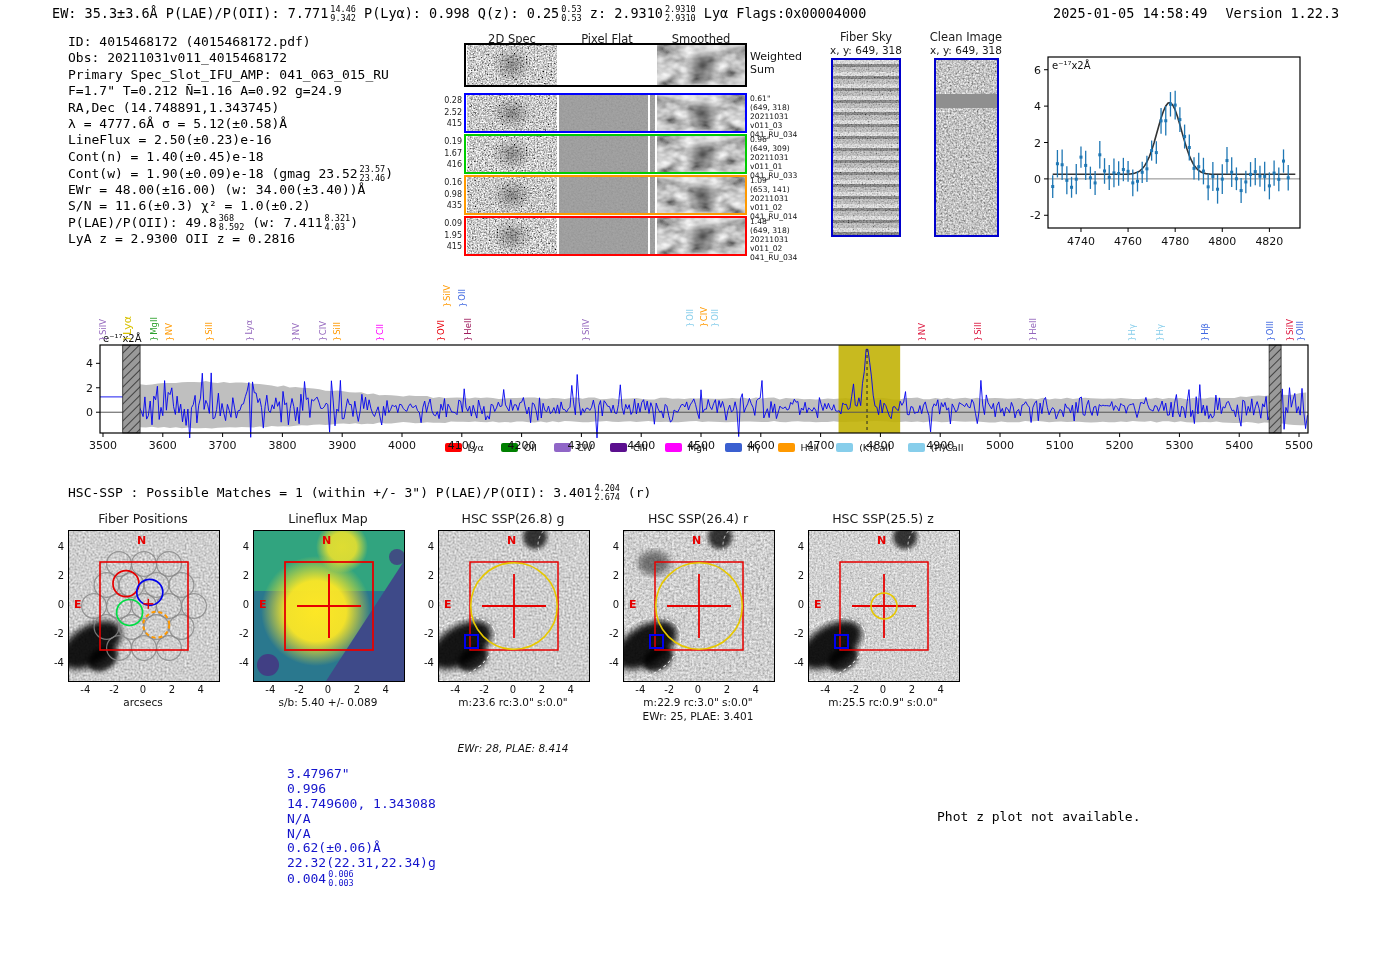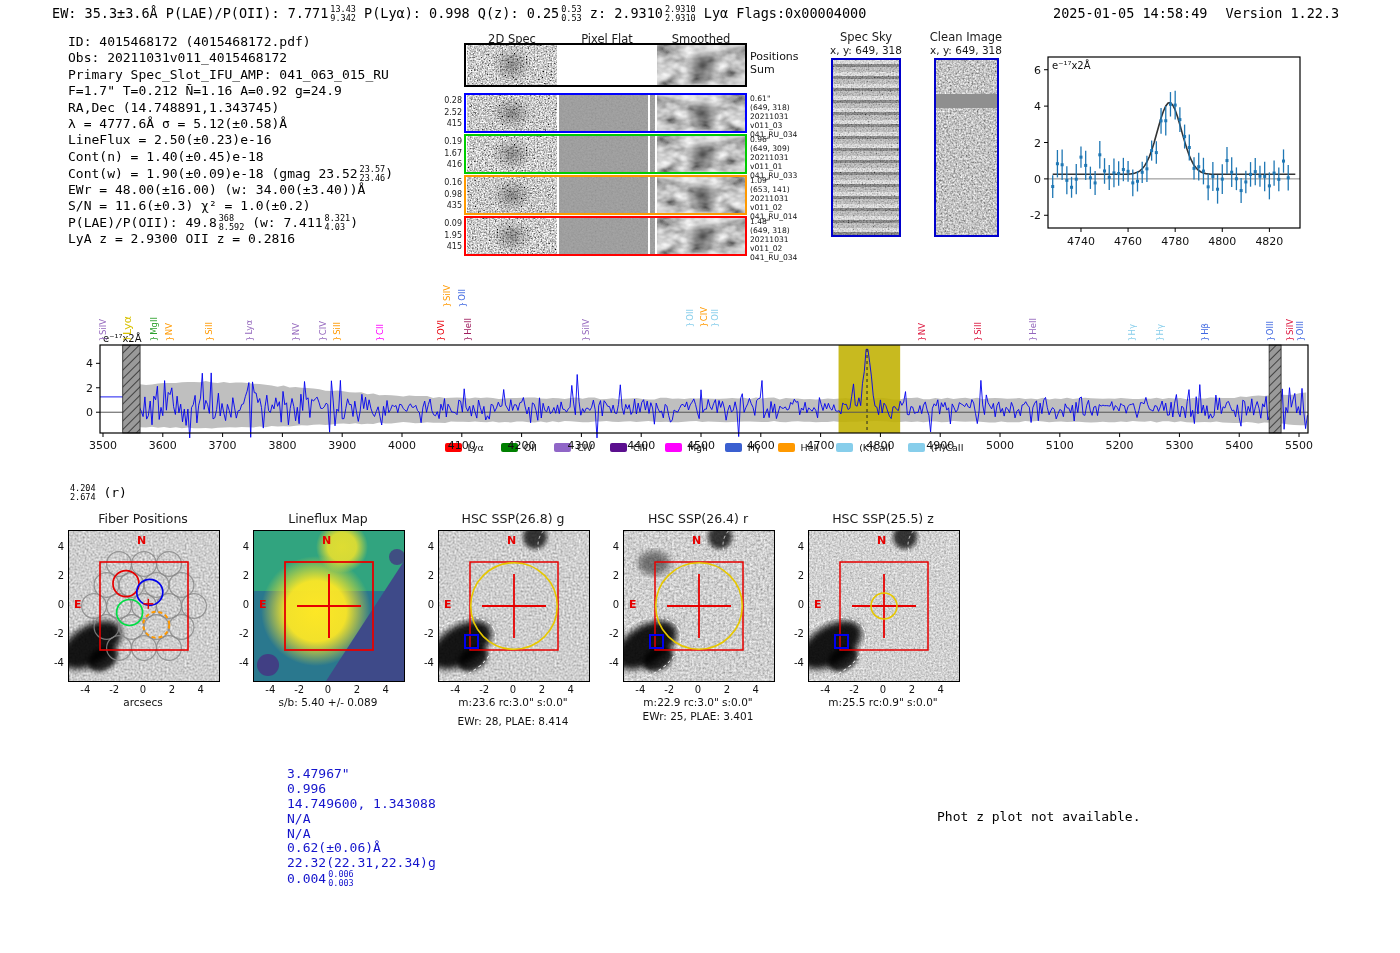--- a/index.html
+++ b/index.html
@@ -25,21 +25,21 @@
   .tick-label{position:absolute;font-family:"DejaVu Sans",sans-serif;font-size:10px;color:#111;white-space:nowrap}
   .cut-caption{position:absolute;font-family:"DejaVu Sans",sans-serif;font-size:10.5px;color:#111;text-align:center;white-space:nowrap}
   .compass{position:absolute;color:#e60000;font-family:"DejaVu Sans",sans-serif;font-size:11px;font-weight:bold}
   svg{display:block}
 </style>
 </head>
 <body>
 
 <div id="page">
 
-  <div class="abs hdr" style="left:52px;top:5px"><span>EW: 35.3±3.6Å  </span><span>P(LAE)/P(OII): 7.771</span><span class="frac"><div>13.43</div><div>9.342</div></span><span>  P(Lyα): 0.998  Q(z): 0.25</span><span class="frac"><div>0.53</div><div>0.53</div></span><span>  z: 2.9310</span><span class="frac"><div>2.9310</div><div>2.9310</div></span><span> Lyα  Flags:0x00004000</span></div>
+  <div class="abs hdr" style="left:52px;top:5px"><span>EW: 35.3±3.6Å  </span><span>P(LAE)/P(OII): 7.771</span><span class="frac"><div>14.46</div><div>9.342</div></span><span>  P(Lyα): 0.998  Q(z): 0.25</span><span class="frac"><div>0.53</div><div>0.53</div></span><span>  z: 2.9310</span><span class="frac"><div>2.9310</div><div>2.9310</div></span><span> Lyα  Flags:0x00004000</span></div>
   <div class="abs hdr" style="left:1053px;top:5px">
     <span>2025-01-05 14:58:49</span><span style="display:inline-block;width:18px"></span><span>Version 1.22.3</span>
   </div>
 
   <div class="abs" id="info-block" style="left:68px;top:34px">
       <div class="iline"><span>ID: 4015468172 (4015468172.pdf)</span></div>
       <div class="iline"><span>Obs: 20211031v011_4015468172</span></div>
       <div class="iline"><span>Primary Spec_Slot_IFU_AMP: 041_063_015_RU</span></div>
       <div class="iline"><span>F=1.7"  T=0.212  N̄=1.16  A=0.92  g=24.9</span></div>
       <div class="iline"><span>RA,Dec (14.748891,1.343745)</span></div>
@@ -51,42 +51,42 @@
       <div class="iline"><span>S/N = 11.6(±0.3)  χ² = 1.0(±0.2)</span></div>
       <div class="iline"><span>P(LAE)/P(OII): 49.8</span><span class="frac"><div>368</div><div>8.592</div></span><span> (w: 7.411</span><span class="frac"><div>8.321</div><div>4.03</div></span><span>)</span></div>
       <div class="iline"><span>LyA z = 2.9300  OII z = 0.2816</span></div>
     </div>
 
   <div class="abs panel-title" style="left:467px;top:32px;width:90px">2D Spec</div>
   <div class="abs panel-title" style="left:559px;top:32px;width:96px">Pixel Flat</div>
   <div class="abs panel-title" style="left:657px;top:32px;width:88px">Smoothed</div>
   <div id="spec2d-rows"></div>
 
-  <div class="abs panel-title" style="left:826px;top:30px;width:80px">Spec Sky</div>
+  <div class="abs panel-title" style="left:826px;top:30px;width:80px">Fiber Sky</div>
   <div class="abs coords-line" style="left:826px;top:44px;width:80px">x, y: 649, 318</div>
   <div class="abs" id="withsky-box" style="left:831px;top:58px;width:70px;height:179px;border:2px solid #0000cc;box-sizing:border-box">
     <div class="striped" style="position:absolute;inset:0"></div>
     <div id="withsky-noise" style="position:absolute;inset:0;opacity:.4">
         <svg width="66" height="175">
           <rect x="0" y="0" width="66" height="175" fill="#888" filter="url(#nzFine)"></rect>
         </svg>
       </div>
   </div>
   <div class="abs panel-title" style="left:926px;top:30px;width:80px">Clean Image</div>
   <div class="abs coords-line" style="left:926px;top:44px;width:80px">x, y: 649, 318</div>
   <div class="abs" id="clean-box" style="left:934px;top:58px;width:65px;height:179px;border:2px solid #0000cc;box-sizing:border-box">
     <div id="clean-noise" style="position:absolute;inset:0">
         <svg width="61" height="175">
           <rect x="0" y="0" width="61" height="175" fill="#888" filter="url(#nzMed)"></rect>
         </svg>
       </div>
     <div style="position:absolute;left:0;right:0;top:34px;height:14px;background:#8f8f8f"></div>
   </div>
 
-  <div class="abs hdr" style="left:68px;top:484px;font-size:13px"><span class="frac"><div>4.204</div><div>2.674</div></span><span> (r)</span></div>
+  <div class="abs hdr" style="left:68px;top:484px;font-size:13px"><span>HSC-SSP : Possible Matches = 1 (within +/- 3")  P(LAE)/P(OII): 3.401</span><span class="frac"><div>4.204</div><div>2.674</div></span><span> (r)</span></div>
 
   <div id="cutouts"></div>
 
   <div class="abs" id="match-values" style="left:287px;top:766px">
       <div class="mvalue"><span>3.47967"</span></div>
       <div class="mvalue"><span>0.996</span></div>
       <div class="mvalue"><span>14.749600, 1.343088</span></div>
       <div class="mvalue"><span>N/A</span></div>
       <div class="mvalue"><span>N/A</span></div>
       <div class="mvalue"><span>0.62(±0.06)Å</span></div>
@@ -419,21 +419,21 @@
       <div class="smudge-soft"></div>
     </div>
     <div style="position: absolute; left: 559px; top: 45px; width: 96px; height: 40px; overflow: hidden; background: rgb(255, 255, 255);"></div>
     <div style="position: absolute; left: 657px; top: 45px; width: 88px; height: 40px; overflow: hidden; background: rgb(136, 136, 136);">
       <svg width="88" height="40">
         <rect x="0" y="0" width="88" height="40" fill="#888" filter="url(#nzCoarse)" transform="scale(-1,1) translate(-88,0)"></rect>
       </svg>
       <div class="smudge"></div>
     </div>
     <div style="position: absolute; left: 750px; top: 50px; width: 60px; font-family: &quot;DejaVu Sans&quot;, sans-serif; color: rgb(17, 17, 17); font-size: 11px; line-height: 13px;">
-      <div>Positions</div>
+      <div>Weighted</div>
       <div>Sum</div>
     </div>
     <div style="position: absolute; left: 464px; top: 93px; width: 283px; height: 40px; border: 2px solid rgb(0, 0, 255); box-sizing: border-box;"></div>
     <div style="position: absolute; left: 467px; top: 95px; width: 90px; height: 36px; overflow: hidden; background: rgb(136, 136, 136);">
       <svg width="90" height="36">
         <rect x="0" y="0" width="90" height="36" fill="#888" filter="url(#nzFine2)" transform="scale(-1,1) translate(-90,0)"></rect>
       </svg>
       <div class="smudge-soft"></div>
     </div>
     <div style="position: absolute; left: 559px; top: 95px; width: 96px; height: 36px; overflow: hidden; background: rgb(154, 154, 154);">
@@ -758,21 +758,21 @@
     <div class="tick-label" style="left: 445.308px; top: 684px; width: 20px; text-align: center;">-4</div>
     <div class="tick-label" style="left: 416px; top: 627.846px; width: 18px; text-align: right;">-2</div>
     <div class="tick-label" style="left: 474.154px; top: 684px; width: 20px; text-align: center;">-2</div>
     <div class="tick-label" style="left: 416px; top: 599px; width: 18px; text-align: right;">0</div>
     <div class="tick-label" style="left: 503px; top: 684px; width: 20px; text-align: center;">0</div>
     <div class="tick-label" style="left: 416px; top: 570.154px; width: 18px; text-align: right;">2</div>
     <div class="tick-label" style="left: 531.846px; top: 684px; width: 20px; text-align: center;">2</div>
     <div class="tick-label" style="left: 416px; top: 541.308px; width: 18px; text-align: right;">4</div>
     <div class="tick-label" style="left: 560.692px; top: 684px; width: 20px; text-align: center;">4</div>
     <div class="cut-caption" style="left: 438px; top: 696px; width: 150px;">m:23.6 rc:3.0"  s:0.0"</div>
-    <div class="cut-caption" style="left: 430px; top: 715px; width: 166px;">EWr: 28, PLAE: 8.414</div>
+    <div class="cut-caption" style="left: 430px; top: 742px; width: 166px; font-style: italic;">EWr: 28, PLAE: 8.414</div>
     <div class="panel-title" style="position: absolute; left: 623px; top: 511px; width: 150px; font-size: 12.5px;">HSC SSP(26.4) r</div>
     <div style="position: absolute; left: 623px; top: 530px; width: 150px; height: 150px; border: 1px solid rgb(0, 0, 0); box-sizing: content-box; overflow: hidden; background: rgb(207, 207, 207);">
       <svg width="150" height="150">
         <rect width="150" height="150" fill="#999" filter="url(#nzLight2)"></rect>
         <ellipse cx="22" cy="114" rx="34" ry="19" transform="rotate(-32 22 114)" fill="#060606" filter="url(#blur3)" opacity="0.9"></ellipse>
         <ellipse cx="34" cy="128" rx="16" ry="11" transform="rotate(-30 34 128)" fill="#000" filter="url(#blur2)" opacity="0.85"></ellipse>
         <circle cx="96" cy="6" r="12" fill="#111" filter="url(#blur2)" opacity="0.8"></circle>
         <ellipse cx="30" cy="32" rx="16" ry="12" fill="#333" filter="url(#blur3)" opacity="0.6"></ellipse>
         <ellipse cx="18" cy="118" rx="42" ry="27" transform="rotate(-30 18 118)" fill="none" stroke="#fff" stroke-width="1" stroke-dasharray="3,3" opacity="0.9"></ellipse>
         <circle cx="120" cy="14" r="21" fill="none" stroke="#fff" stroke-width="1" stroke-dasharray="3,3" opacity="0.7"></circle>

